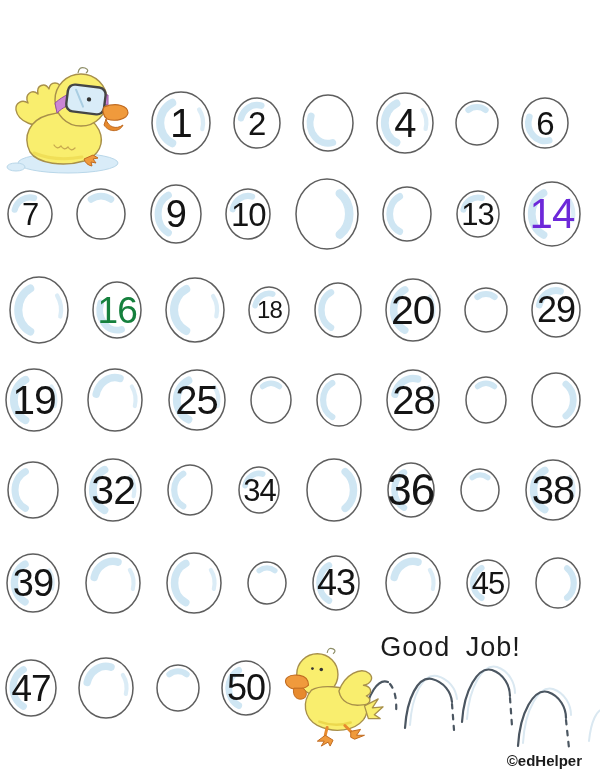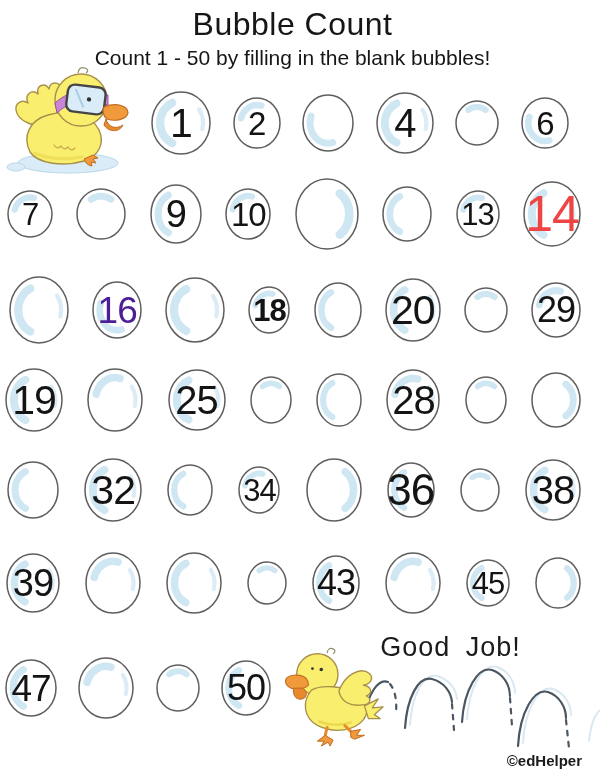--- a/index.html
+++ b/index.html
@@ -27,24 +27,20 @@
   }
   .arcs{position:absolute;left:352px;top:26px;width:248px;height:102px;}
   .duck2{position:absolute;left:282px;top:14px;width:108px;height:104px;}
   .credit{position:absolute;right:18px;bottom:5px;font-size:15px;font-weight:700;color:#1b1b1b;}
 </style>
 </head>
 <body>
 
 <div class="page">
 
-  <div class="header">
-    <h1 class="title">Bubble Count</h1>
-    <p class="subtitle">Count 1 - 50 by filling in the blank bubbles!</p>
-  </div>
 
   <svg class="duck1" viewBox="0 0 134 112">
     <ellipse cx="64" cy="99" rx="50" ry="10" fill="#d9ecf8" stroke="#b9d7e9" stroke-width="1"></ellipse>
     <ellipse cx="12" cy="103" rx="9" ry="4" fill="#d9ecf8" stroke="#b9d7e9" stroke-width="1"></ellipse>
     <path d="M52 62 C30 64 14 58 12 46 C11 39 18 35 24 39 C20 30 28 25 34 30 C32 21 41 18 45 25 C46 17 56 17 57 25 L58 56 Z" fill="#f9ee6e" stroke="#a8904a" stroke-width="1.4" stroke-linejoin="round"></path>
     <path d="M26 88 C18 72 26 56 44 51 C66 45 88 51 95 66 C101 79 95 92 80 97 C60 103 34 100 26 88 Z" fill="#f9ee6e" stroke="#a8904a" stroke-width="1.4"></path>
     <path d="M30 89 Q52 98 78 93" stroke="#ecd84e" stroke-width="3" fill="none" opacity=".7" stroke-linecap="round"></path>
     <path d="M50 81 q3 5 7 1 q3 5 7 1 q3 5 7 1" fill="none" stroke="#c8a94e" stroke-width="1.3" stroke-linecap="round"></path>
     <path d="M80 95 q2 6 8 7 l-1 -4 l5 1 l-3 -4 l5 -1 l-5 -3 Z" fill="#f09a3c" stroke="#c06a20" stroke-width="1"></path>
     <circle cx="77" cy="36" r="26" fill="#f9ee6e" stroke="#a8904a" stroke-width="1.4"></circle>
@@ -165,55 +161,55 @@
           </svg>
           <span class="num" style="font-size: 31px; color: rgb(20, 20, 20);">13</span>
         </div>
         <div class="bubble" style="width: 60px; height: 68px;">
           <svg viewBox="0 0 60 68">
             <ellipse cx="30" cy="34" rx="28" ry="32" fill="#ffffff"></ellipse>
             <path d="M 21.5 54.9 A 20.2 23.0 0 0 1 21.5 13.1" fill="none" stroke="#cfe6f3" stroke-width="7.8" stroke-linecap="round"></path>
             <path d="M 47.4 20.1 A 21.3 24.3 0 0 1 50.6 40.3" fill="none" stroke="#cfe6f3" stroke-width="4.2" stroke-linecap="round" opacity="0.75"></path>
             <ellipse cx="30" cy="34" rx="28" ry="32" fill="none" stroke="#5e5e5e" stroke-width="1.5"></ellipse>
           </svg>
-          <span class="num" style="font-size: 50px; color: #ef4444;">14</span>
+          <span class="num" style="font-size: 42px; color: #6d28d9;">14</span>
         </div>
       </div>
       <div class="bubble-row" style="top: 272px; left: 8px; width: 574px;">
         <div class="bubble" style="width: 62px; height: 70px;">
           <svg viewBox="0 0 62 70">
             <ellipse cx="31" cy="35" rx="29" ry="33" fill="#ffffff"></ellipse>
             <path d="M 22.2 56.5 A 20.9 23.8 0 0 1 22.2 13.5" fill="none" stroke="#cfe6f3" stroke-width="8.1" stroke-linecap="round"></path>
             <path d="M 49.1 20.6 A 22.0 25.1 0 0 1 52.3 41.5" fill="none" stroke="#cfe6f3" stroke-width="4.3" stroke-linecap="round" opacity="0.75"></path>
             <ellipse cx="31" cy="35" rx="29" ry="33" fill="none" stroke="#5e5e5e" stroke-width="1.5"></ellipse>
           </svg>
         </div>
         <div class="bubble" style="width: 52px; height: 60px;">
           <svg viewBox="0 0 52 60">
             <ellipse cx="26" cy="30" rx="24" ry="28" fill="#ffffff"></ellipse>
             <path d="M 30.5 49.5 A 17.3 20.2 0 0 1 9.8 23.1" fill="none" stroke="#cfe6f3" stroke-width="6.8" stroke-linecap="round"></path>
             <ellipse cx="26" cy="30" rx="24" ry="28" fill="none" stroke="#5e5e5e" stroke-width="1.5"></ellipse>
           </svg>
-          <span class="num" style="font-size: 37px; color: #4c1d95; text-align: right;">16</span>
+          <span class="num" style="font-size: 37px; color: #15803d; text-align: right;">16</span>
         </div>
         <div class="bubble" style="width: 62px; height: 68px;">
           <svg viewBox="0 0 62 68">
             <ellipse cx="31" cy="34" rx="29" ry="32" fill="#ffffff"></ellipse>
             <path d="M 22.2 54.9 A 20.9 23.0 0 0 1 22.2 13.1" fill="none" stroke="#cfe6f3" stroke-width="8.1" stroke-linecap="round"></path>
             <path d="M 49.1 20.1 A 22.0 24.3 0 0 1 52.3 40.3" fill="none" stroke="#cfe6f3" stroke-width="4.3" stroke-linecap="round" opacity="0.75"></path>
             <ellipse cx="31" cy="34" rx="29" ry="32" fill="none" stroke="#5e5e5e" stroke-width="1.5"></ellipse>
           </svg>
         </div>
         <div class="bubble" style="width: 44px; height: 50px;">
           <svg viewBox="0 0 44 50">
             <ellipse cx="22" cy="25" rx="20" ry="23" fill="#ffffff"></ellipse>
             <path d="M 8.1 20.7 A 14.4 16.6 0 0 1 25.7 9.0" fill="none" stroke="#cfe6f3" stroke-width="5.7" stroke-linecap="round"></path>
             <ellipse cx="22" cy="25" rx="20" ry="23" fill="none" stroke="#5e5e5e" stroke-width="1.5"></ellipse>
           </svg>
-          <span class="num" style="font-size: 31px; color: rgb(20, 20, 20); font-weight: bold;">18</span>
+          <span class="num" style="font-size: 24px; color: rgb(20, 20, 20);">18</span>
         </div>
         <div class="bubble" style="width: 50px; height: 58px;">
           <svg viewBox="0 0 50 58">
             <ellipse cx="25" cy="29" rx="23" ry="27" fill="#ffffff"></ellipse>
             <path d="M 18.0 46.6 A 16.6 19.4 0 0 1 18.0 11.4" fill="none" stroke="#cfe6f3" stroke-width="6.5" stroke-linecap="round"></path>
             <ellipse cx="25" cy="29" rx="23" ry="27" fill="none" stroke="#5e5e5e" stroke-width="1.5"></ellipse>
           </svg>
         </div>
         <div class="bubble" style="width: 58px; height: 66px;">
           <svg viewBox="0 0 58 66">

